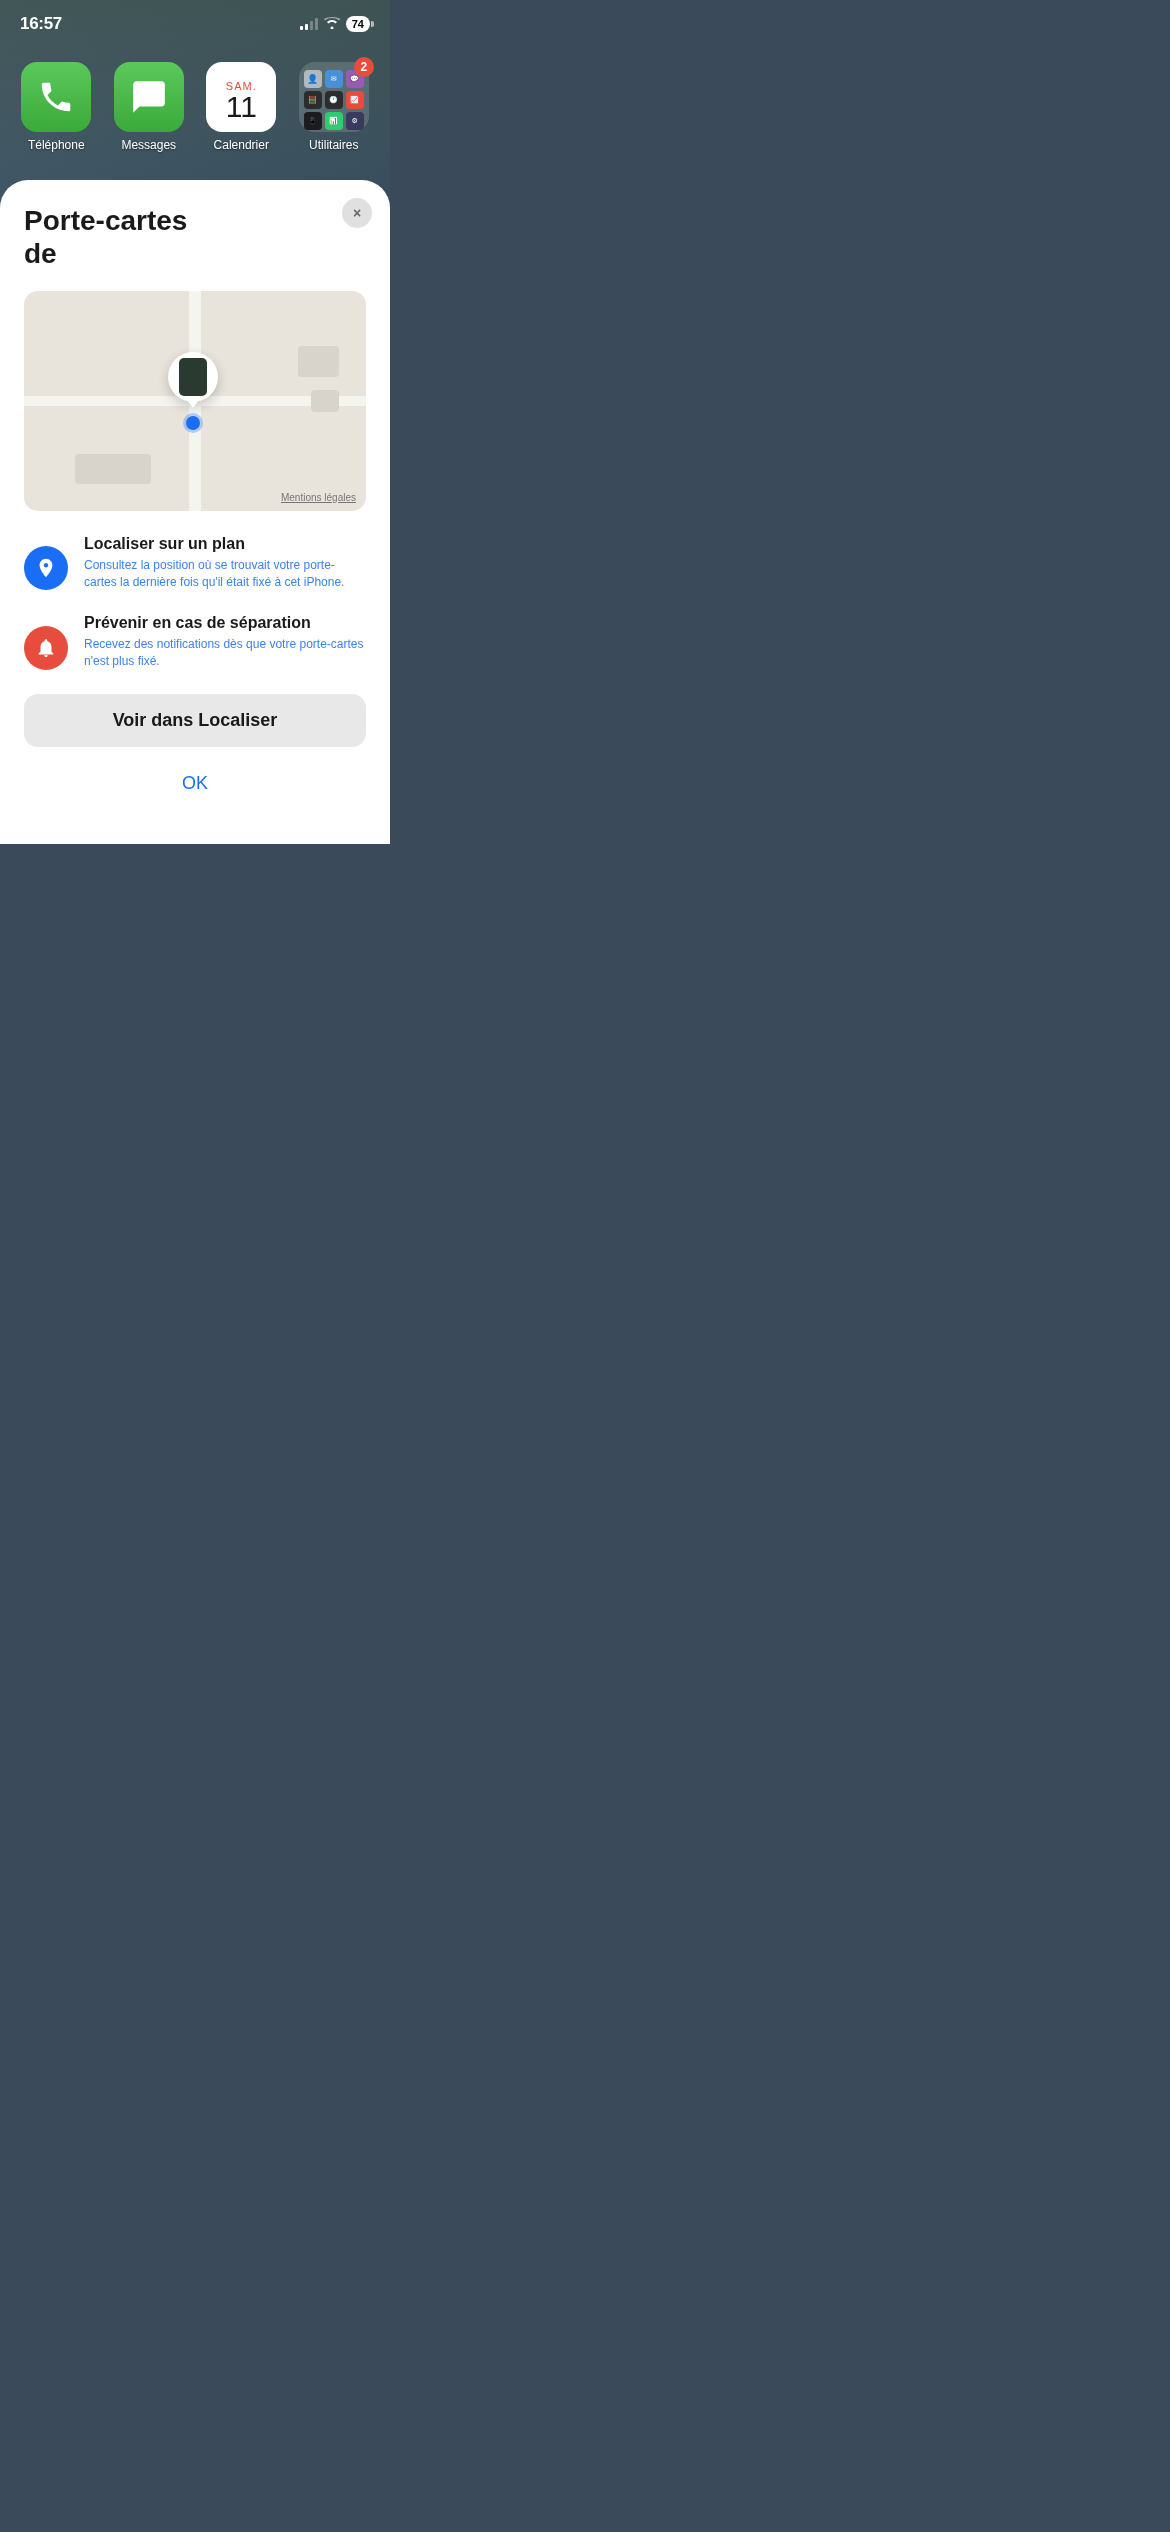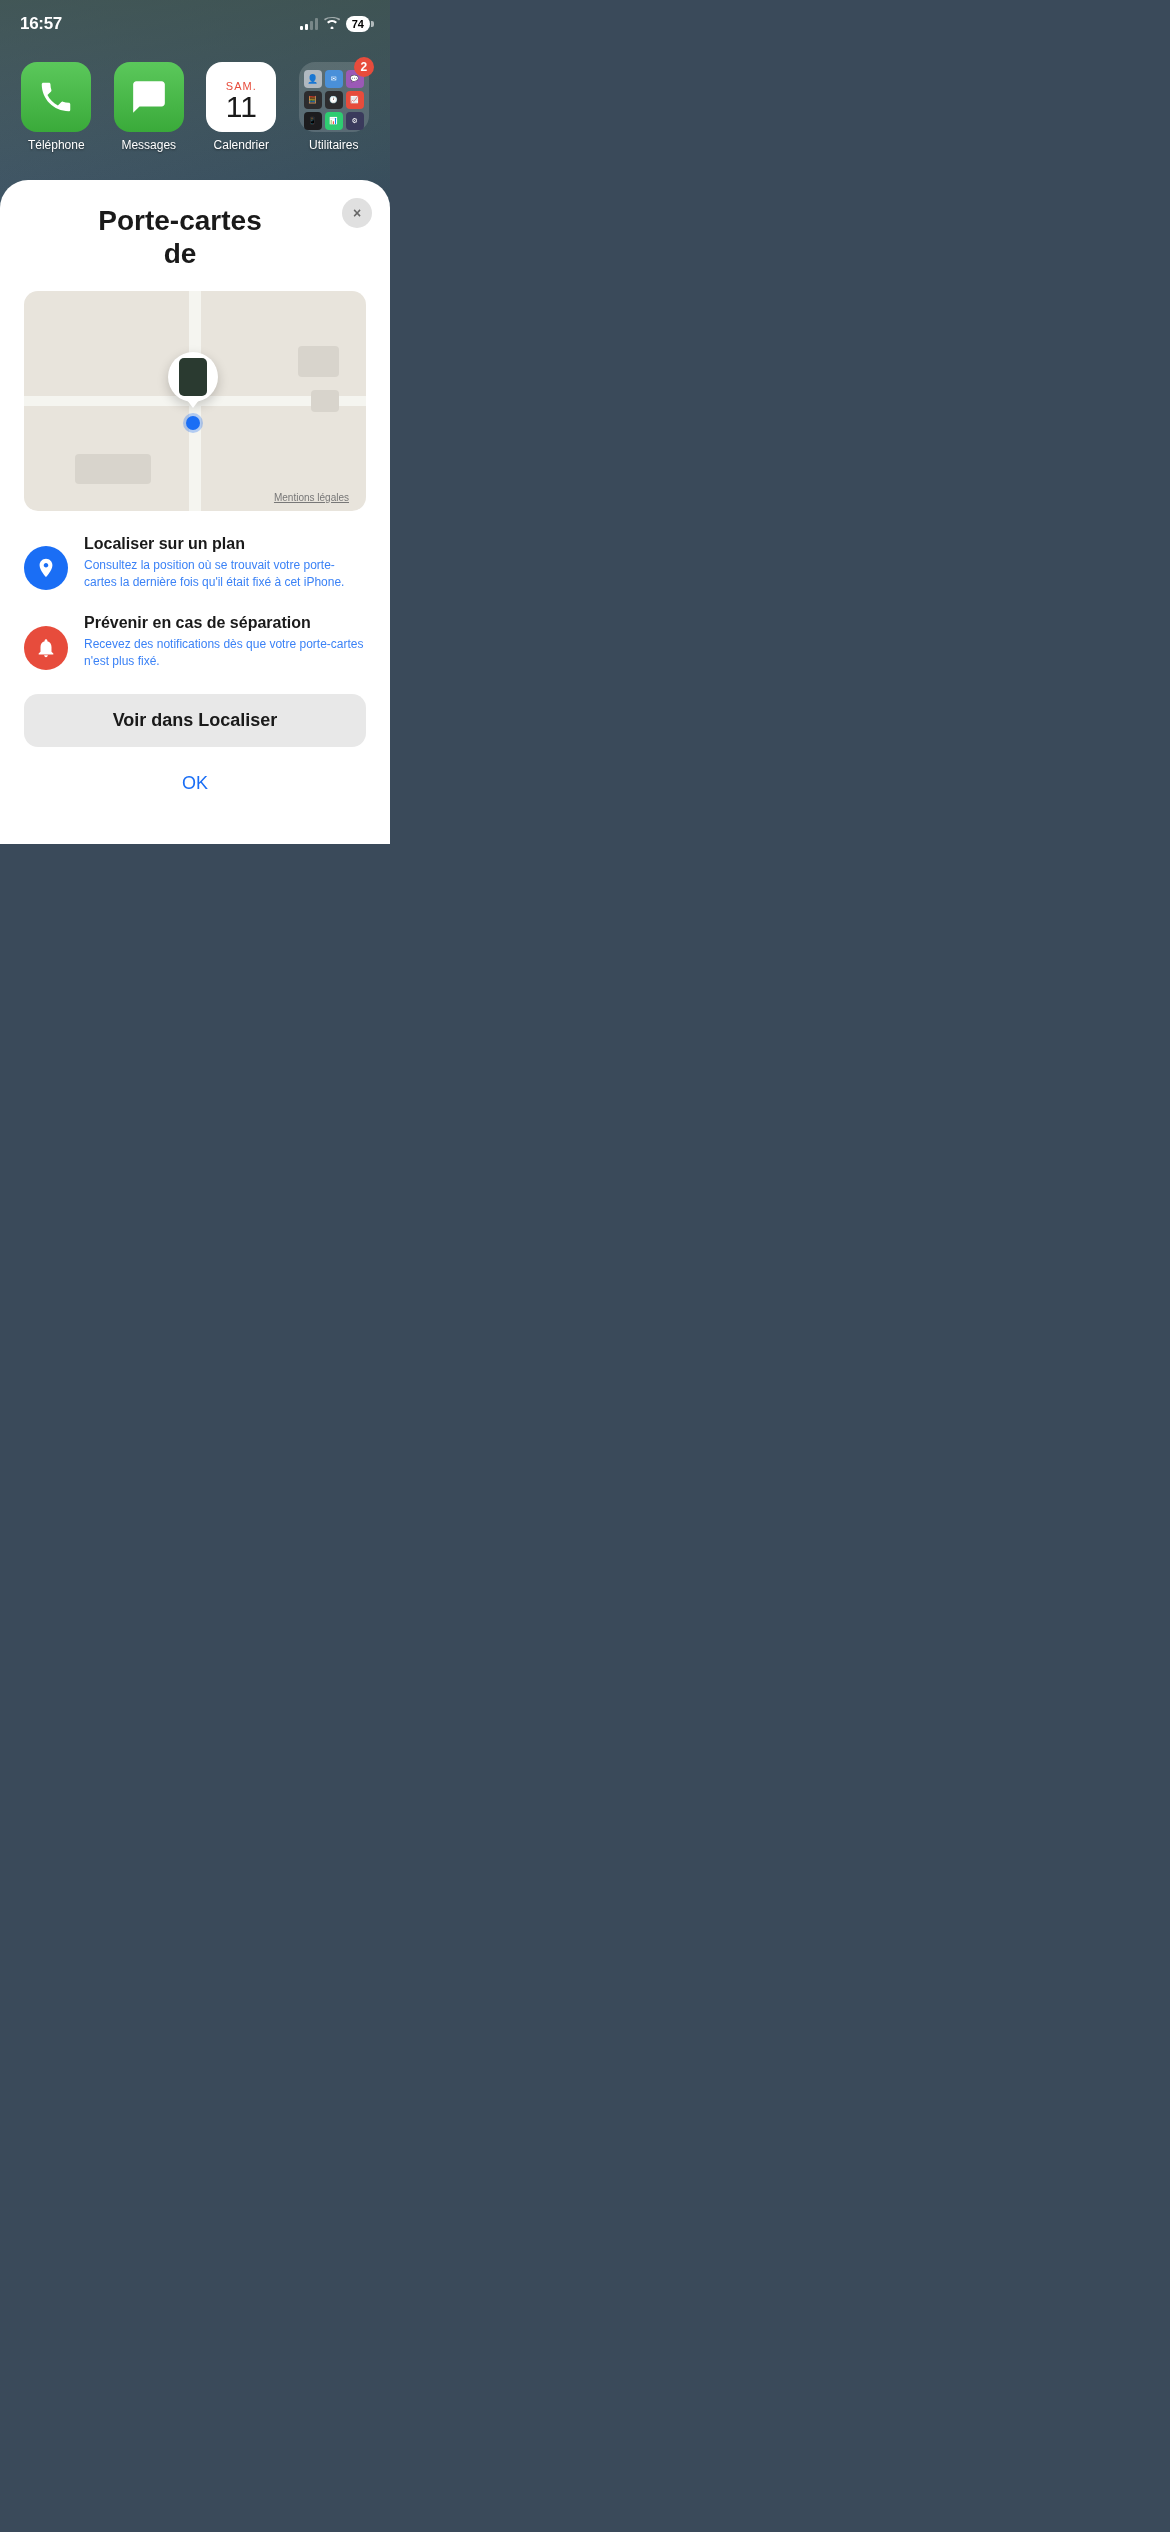--- a/index.html
+++ b/index.html
@@ -224,21 +224,20 @@
       display: flex;
       align-items: center;
       justify-content: center;
       cursor: pointer;
       font-size: 14px;
       color: #666;
       font-weight: 600;
     }
 
     .modal-title {
-      text-align: center;
       font-size: 28px;
       font-weight: 800;
       color: #1a1a1a;
       line-height: 1.2;
       margin-bottom: 20px;
       padding-right: 30px;
     }
 
     
     .map-container {
@@ -347,21 +346,21 @@
       height: 14px;
       background: #1a6ef5;
       border-radius: 50%;
       margin-top: 14px;
       box-shadow: 0 0 0 3px rgba(26,110,245,0.3);
     }
 
     .map-legal {
       position: absolute;
       bottom: 8px;
-      right: 17px;
+      right: 10px;
       font-size: 10px;
       color: #777;
       text-decoration: underline;
     }
 
     
     .feature-row {
       display: flex;
       align-items: flex-end;
       gap: 16px;

